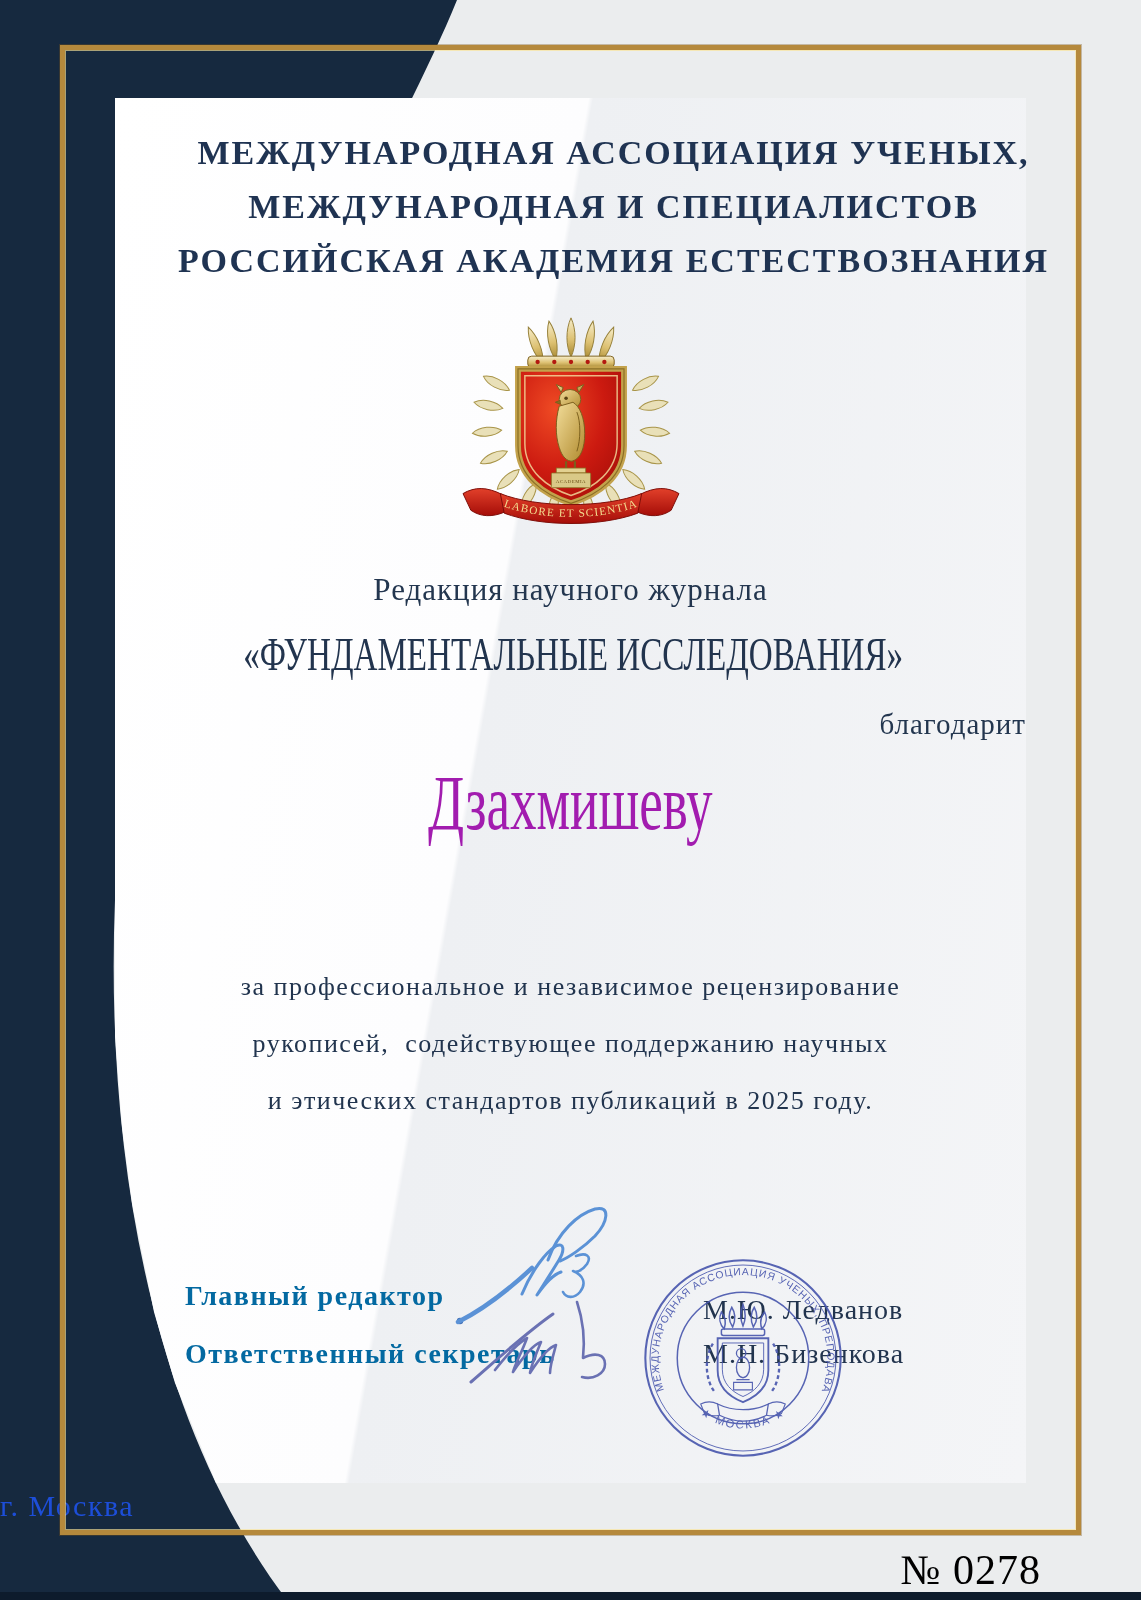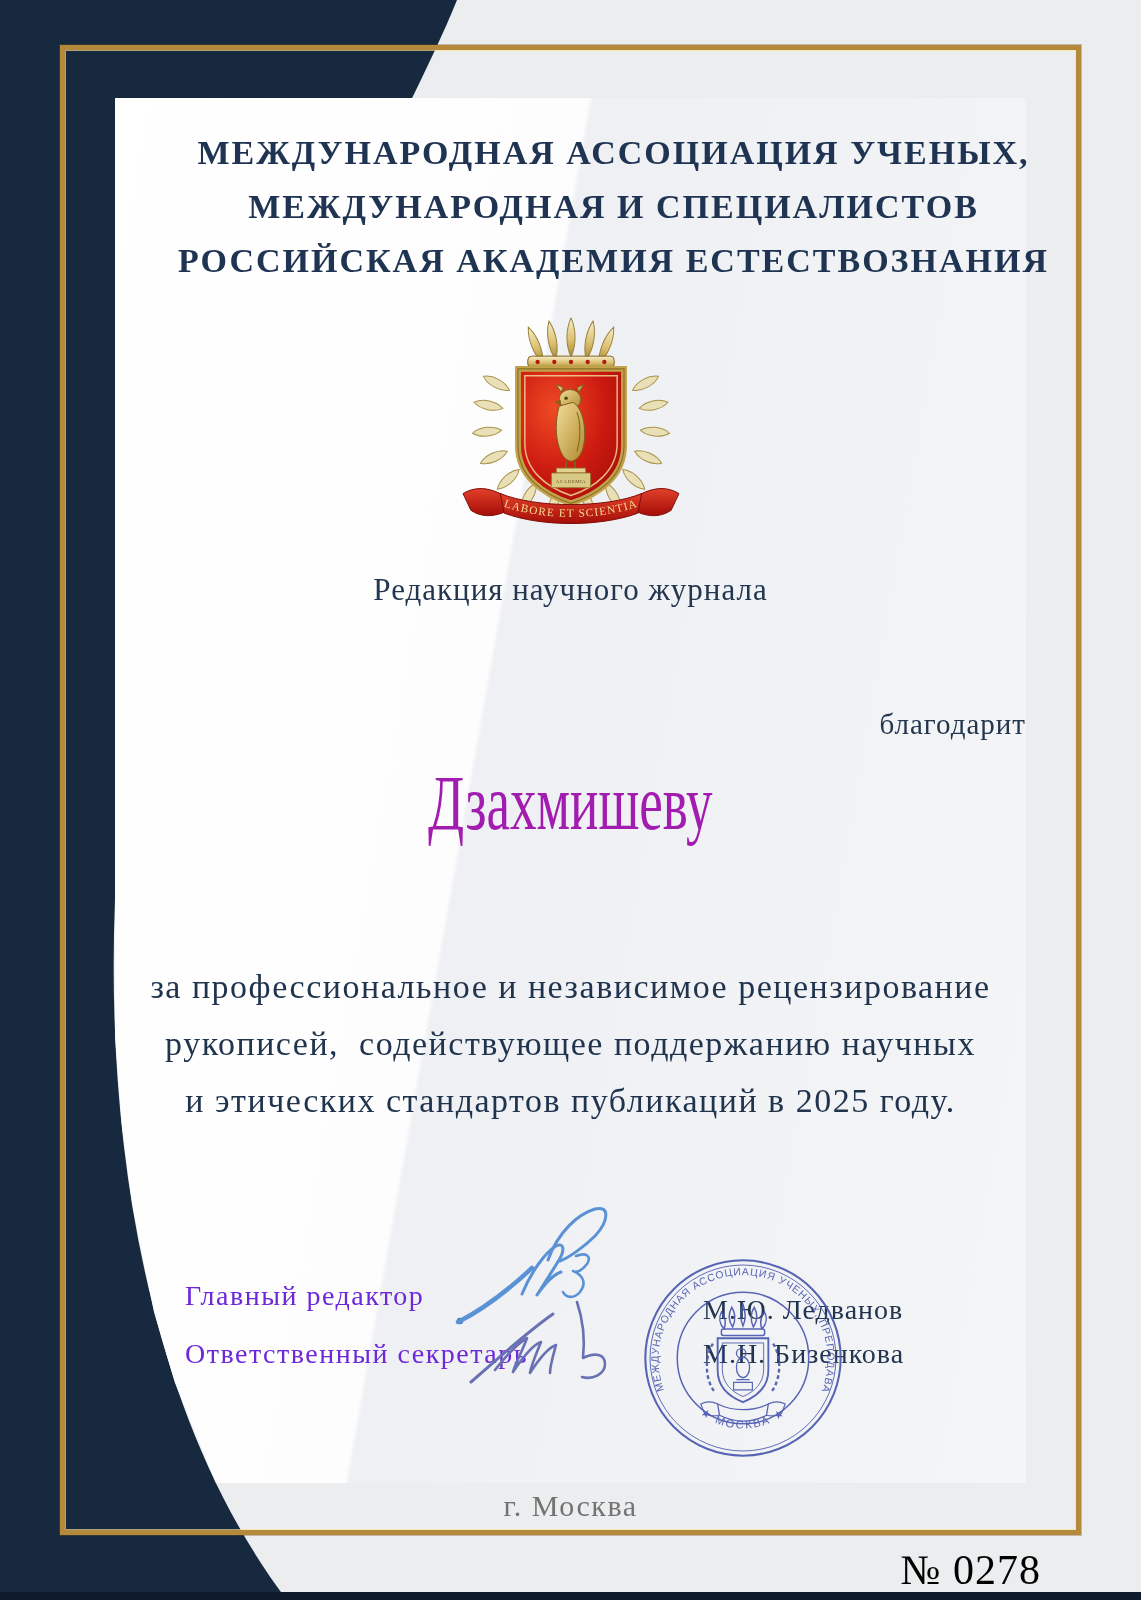--- a/index.html
+++ b/index.html
@@ -30,26 +30,26 @@
   .hdr{
     font-weight:700;font-size:34px;letter-spacing:2px;line-height:54px;color:#1f3352;padding-left:43px;
   }
   .intro{font-size:31px;letter-spacing:1px;color:#23364f;}
   .journal-line{font-size:46px;font-weight:400;color:#22344e;white-space:nowrap;}
   .squeeze{display:inline-block;transform:scaleX(.72);transform-origin:center;}
   .thanks{font-size:29px;letter-spacing:1px;color:#23364f;}
   .name-line{font-size:78px;line-height:86px;color:#a21caf;white-space:nowrap;}
   .name-line.big{font-size:90px;line-height:96px;}
   .name-squeeze{display:inline-block;transform:scaleX(.68);transform-origin:center;}
-  .reason{font-size:34px;letter-spacing:1.5px;line-height:57px;color:#21344e;white-space:pre-wrap;}
-  .sig-label{position:absolute;font-size:28px;letter-spacing:1.5px;color:#6d28d9;}
+  .reason{font-size:26px;letter-spacing:1.5px;line-height:57px;color:#21344e;white-space:pre-wrap;}
+  .sig-label{position:absolute;font-size:28px;letter-spacing:1.5px;color:#0369a1;font-weight:bold;}
   .sig-name{position:absolute;font-size:28px;letter-spacing:1px;color:#22344e;}
   .footer-city{
-    position:absolute;left:0;top:1489px;width:100%;text-align:center;z-index:4;
-    font-size:30px;letter-spacing:1.5px;color:#737373;
+    position:absolute;left:0;top:1489px;width:100%;text-align:left;z-index:4;
+    font-size:30px;letter-spacing:1.5px;color:#1d4ed8;
   }
   .doc-number{
     position:absolute;right:100px;top:1546px;z-index:6;
     font-size:42px;letter-spacing:1px;color:#000000;
   }
   .bottom-strip{
     position:absolute;left:0;bottom:0;width:100%;height:8px;background:#0d1b2c;z-index:7;
   }
   .emblem-wrap{position:absolute;left:50%;top:212px;transform:translateX(-50%);width:244px;height:214px;}
   .sig1{position:absolute;left:337px;top:1100px;width:200px;height:140px;z-index:5;}
@@ -189,20 +189,21 @@
         <path id="mottoPath" d="M56,201 C95,214 149,214 188,201" fill="none"></path>
         <text font-size="11.5" letter-spacing="1.2" fill="#f3dd90" font-family="Liberation Serif, DejaVu Serif, serif">
           <textPath href="#mottoPath" startOffset="50%" text-anchor="middle">LABORE ET SCIENTIA</textPath>
         </text>
       </g>
     </svg>
   </div>
 
   <div class="abs center intro" style="top:474px;">Редакция научного журнала</div>
 
+  <div class="abs center journal-line" style="top:530px;"><span class="squeeze">«ФУНДАМЕНТАЛЬНЫЕ ИССЛЕДОВАНИЯ»</span></div>
 
   <div class="abs center thanks" style="top:610px;text-align:right;">благодарит</div>
 
   <div class="abs center" style="top:662px;">
     <div class="name-line"><span class="name-squeeze">Дзахмишеву</span></div>
   </div>
 
   <div class="abs center" style="top:860px;">
     <div class="reason">за профессиональное и независимое рецензирование</div>
     <div class="reason">рукописей,  содействующее поддержанию научных</div>

